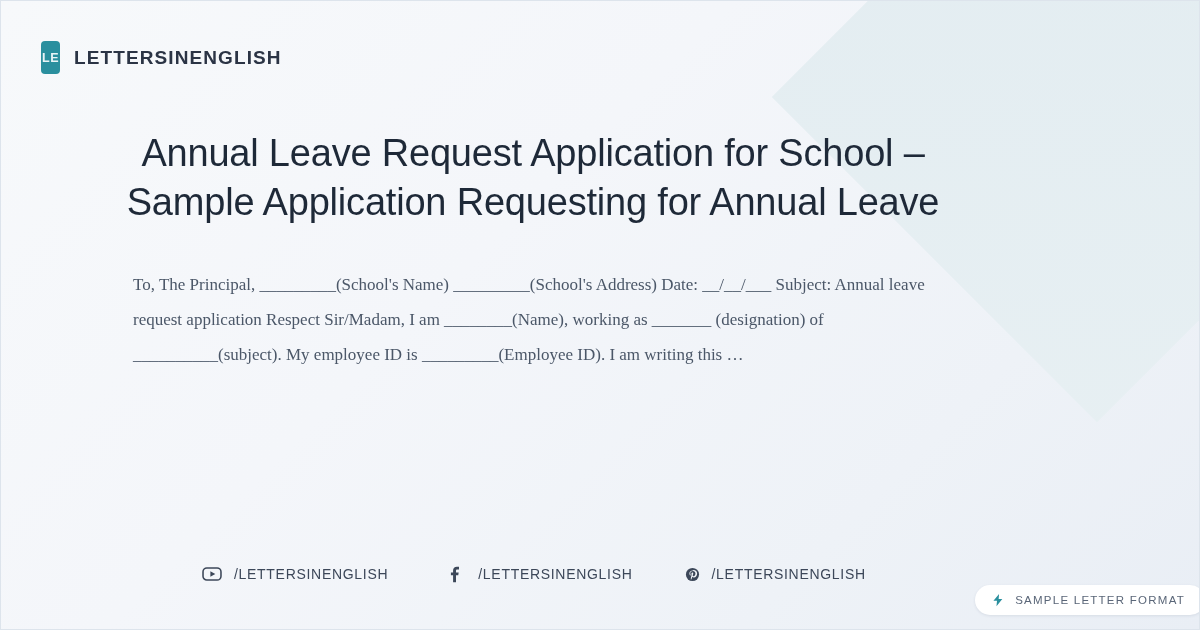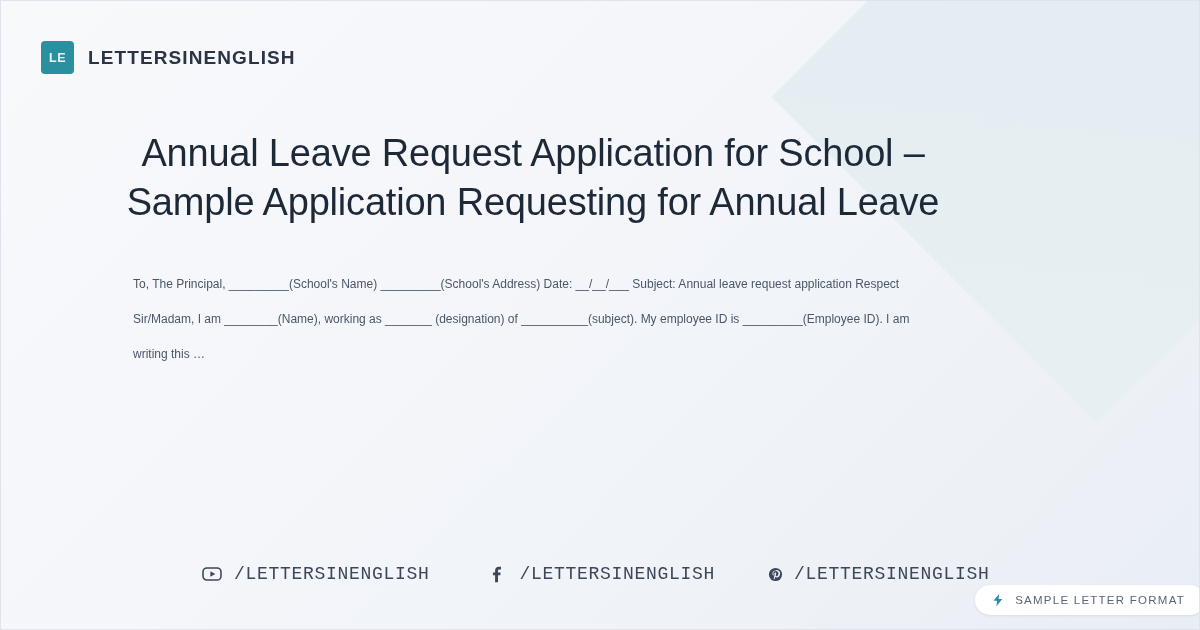--- a/index.html
+++ b/index.html
@@ -43,21 +43,21 @@
     position: absolute;
     left: 40px;
     top: 40px;
     display: flex;
     align-items: center;
     gap: 14px;
     z-index: 5;
   }
 
   #brand-badge {
-    width: 33px;
+    width: 19px;
     height: 33px;
     border-radius: 4px;
     background: #2a8f9e;
     color: #e9f4f6;
     font-size: 12.5px;
     font-weight: 700;
     letter-spacing: 0.6px;
     display: flex;
     align-items: center;
     justify-content: center;
@@ -87,24 +87,25 @@
     line-height: 49px;
     font-weight: 400;
     color: #1e2938;
     letter-spacing: -0.2px;
   }
 
   #excerpt {
     width: 806px;
     margin: 40px auto 4px auto;
     padding-left: 3px;
-    font-size: 12px;
+    font-size: 17px;
     line-height: 35px;
     color: #4b5768;
     text-align: left;
+    font-family: Liberation Serif, serif;
   }
 
   
   #social-bar {
     position: absolute;
     left: 200px;
     top: 562px;
     display: flex;
     align-items: center;
     z-index: 5;
@@ -122,25 +123,24 @@
     display: flex;
     align-items: center;
     justify-content: center;
     width: 22px;
     height: 22px;
     color: #3c4759;
     flex: 0 0 auto;
   }
 
   .social-label {
-    font-size: 18px;
+    font-size: 14px;
     letter-spacing: 0.7px;
     color: #3c4759;
     white-space: nowrap;
-    font-family: Liberation Mono, monospace;
   }
 
   #social-item-pinterest .social-icon { width: 16px; height: 16px; }
   #social-item-pinterest { margin-left: 52px; }
 
   
   #format-badge {
     position: absolute;
     right: -6px;
     bottom: 14px;

